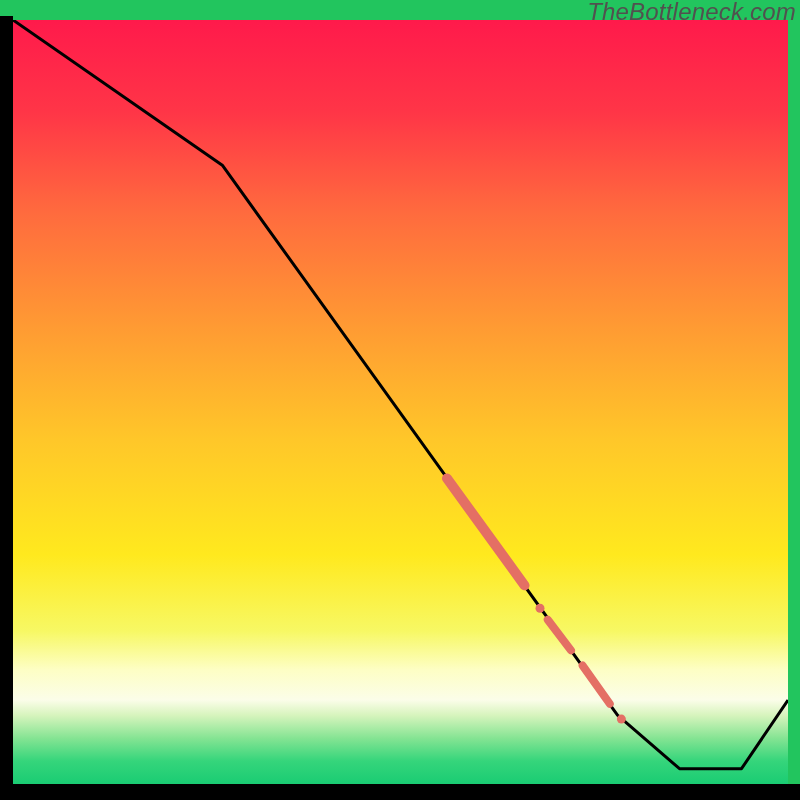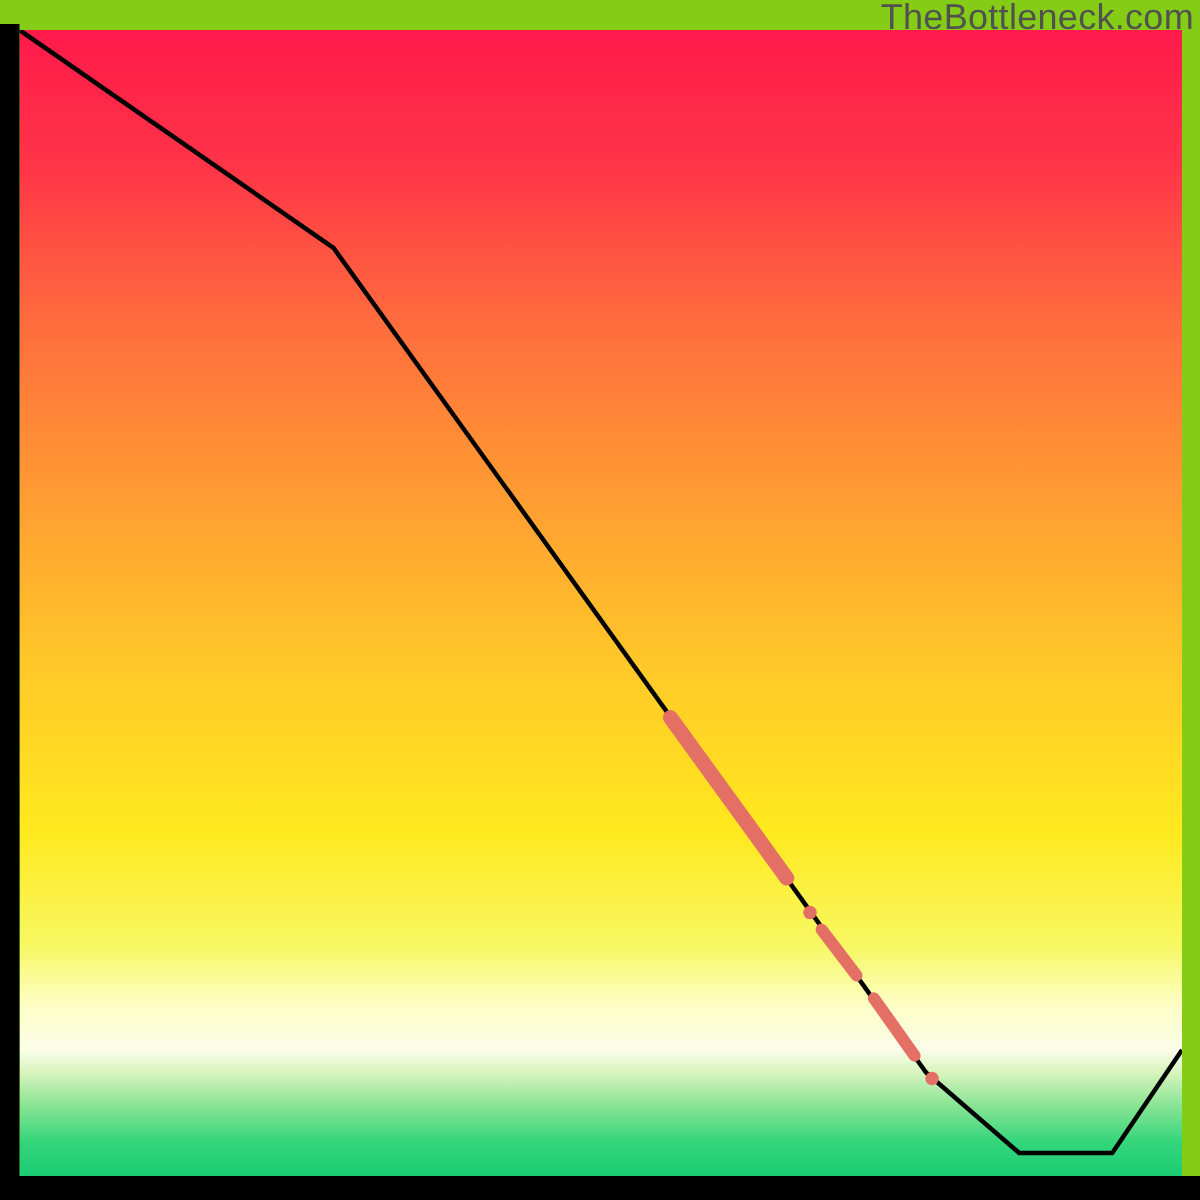--- a/index.html
+++ b/index.html
@@ -7,21 +7,22 @@
     padding: 0;
     width: 800px;
     height: 800px;
     overflow: hidden;
     font-family: Arial, Helvetica, sans-serif;
   }
   .stage {
     position: relative;
     width: 800px;
     height: 800px;
-    background: #84cc16;
+    background: #22c55e;
+    font-style: italic;
   }
   
   .plot {
     position: absolute;
     left: 13px;
     top: 20px;
     width: 775px;
     height: 764px;
   }
   

